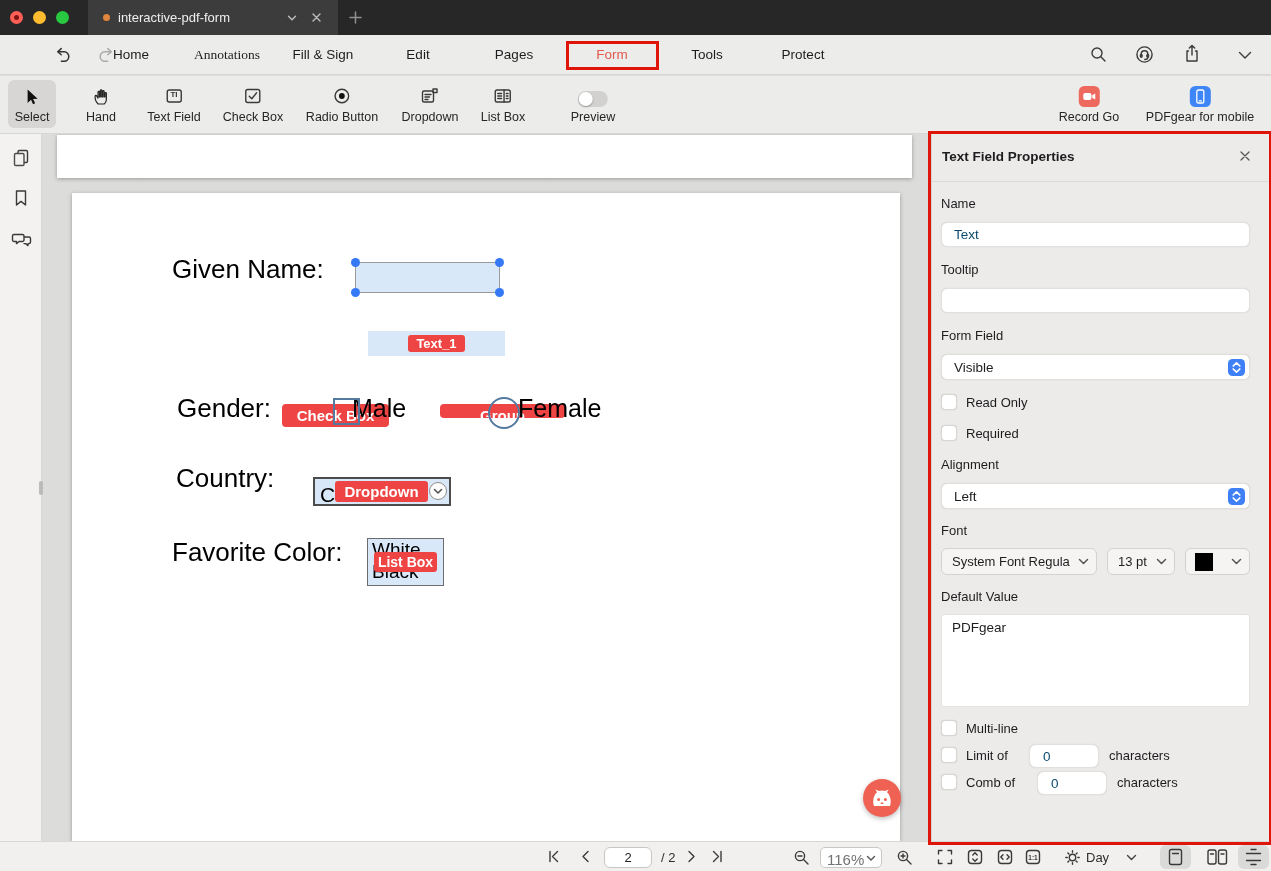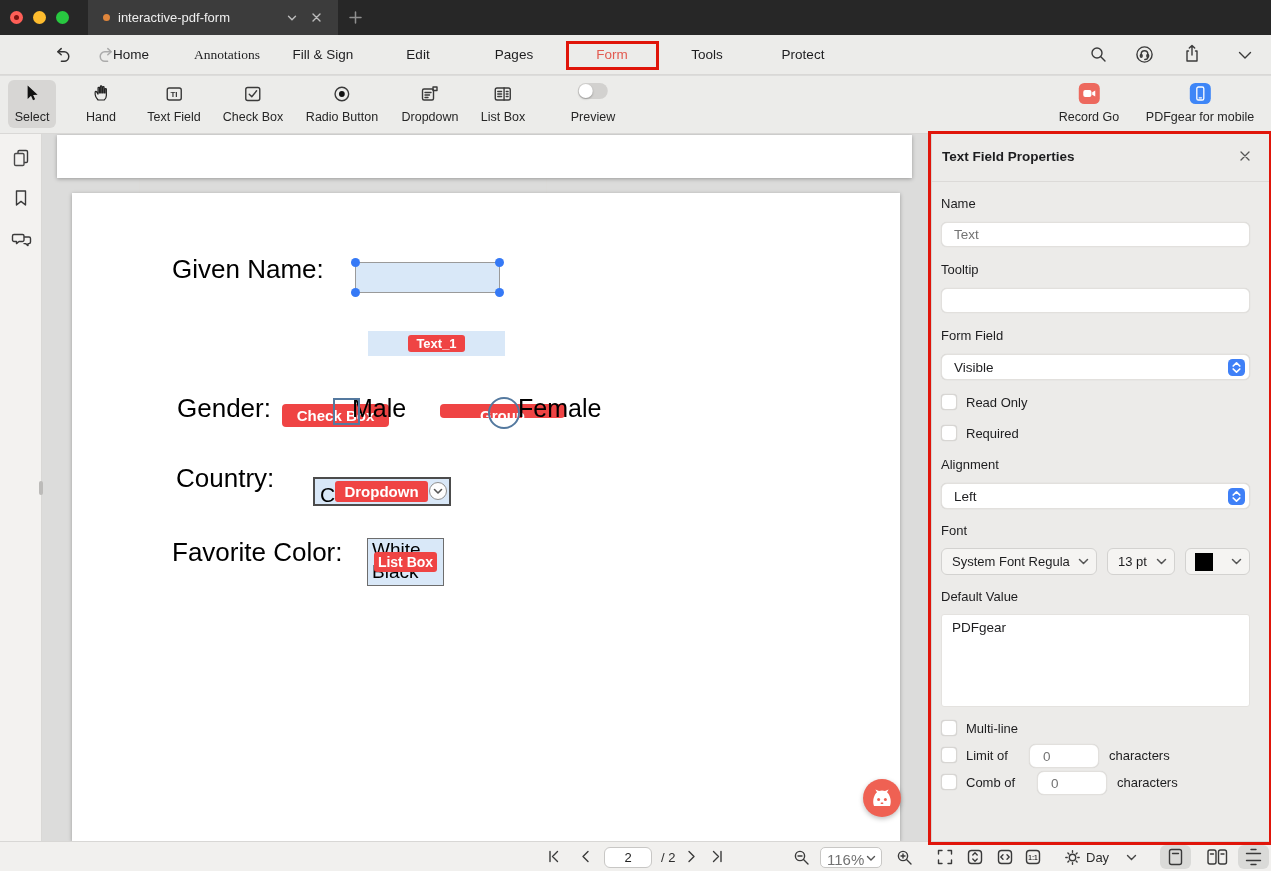--- a/index.html
+++ b/index.html
@@ -12,36 +12,36 @@
   .tabbar{position:absolute;left:0;top:0;width:1271px;height:35px;background:#272727;}
   .tlight{position:absolute;top:11px;width:13px;height:13px;border-radius:50%;}
   .tab{position:absolute;left:88px;top:0;width:250px;height:35px;background:#3c3c3c;color:#efefef;}
   .tab-title{position:absolute;left:30px;top:10px;font-size:13px;}
   
   .menubar{position:absolute;left:0;top:35px;width:1271px;height:40px;background:#ececea;border-bottom:1px solid #d9d8d6;box-sizing:border-box;}
   .mitem{position:absolute;top:0;line-height:39px;font-size:13.5px;color:#1d1d1f;transform:translateX(-50%);white-space:nowrap;}
   
   .toolbar{position:absolute;left:0;top:76px;width:1271px;height:58px;background:#ececea;border-bottom:1px solid #d9d8d6;box-sizing:border-box;}
   .tool{position:absolute;top:7px;transform:translateX(-50%);text-align:center;white-space:nowrap;}
-  .tool .ticon{height:24px;display:flex;align-items:flex-start;justify-content:center;}
+  .tool .ticon{height:24px;display:flex;align-items:flex-end;justify-content:center;}
   .tool .tlabel{font-size:12.5px;color:#262626;margin-top:3px;}
   .vsep{position:absolute;top:84px;width:1px;height:40px;background:#dcdbd9;}
   
   .sidebar{position:absolute;left:0;top:134px;width:42px;height:707px;background:#f3f2f0;border-right:1px solid #d9d8d6;box-sizing:border-box;}
   .sico{position:absolute;left:11px;}
   
   .page{position:absolute;background:#fff;box-shadow:0 1px 4px rgba(0,0,0,.3);}
   .doclabel{position:absolute;font-size:26px;color:#000;white-space:nowrap;}
   .badge{position:absolute;background:#ef4444;color:#fff;font-weight:bold;border-radius:3px;text-align:center;}
   .handle{position:absolute;width:9px;height:9px;border-radius:50%;background:#3579f6;}
   
   .panel{position:absolute;left:931px;top:134px;width:340px;height:707px;background:#ecebe9;border-left:1px solid #d6d5d3;box-sizing:border-box;}
   .plabel{position:absolute;font-size:13px;color:#1d1d1f;}
   .pinput{position:absolute;height:25px;background:#fff;border:1px solid #e2e0dd;border-radius:6px;
-          font-family:"Liberation Sans",sans-serif;font-size:13.5px;color:#737373;padding:0 0 0 12px;box-sizing:border-box;box-shadow:0 0 1px rgba(0,0,0,.15);}
+          font-family:"Liberation Sans",sans-serif;font-size:13.5px;color:#0c4a6e;padding:0 0 0 12px;box-sizing:border-box;box-shadow:0 0 1px rgba(0,0,0,.15);}
   .pselect{position:absolute;height:26px;background:#fff;border:1px solid #e2e0dd;border-radius:6px;box-sizing:border-box;box-shadow:0 0 1px rgba(0,0,0,.2);}
   .pselect .sval{position:absolute;left:12px;top:5px;font-size:13.5px;color:#1d1d1f;}
   .stepper{position:absolute;right:4px;top:4px;width:17px;height:17px;background:#3f80f7;border-radius:4.5px;}
   .pcheck{position:absolute;width:16px;height:16px;background:#fff;border:1px solid #d8d6d3;border-radius:4px;box-sizing:border-box;box-shadow:0 0 1px rgba(0,0,0,.2);}
   .gsel{position:absolute;height:27px;background:#f5f4f2;border:1px solid #d3d2d0;border-radius:6px;box-sizing:border-box;}
   .gsel .sval{position:absolute;left:10px;top:5px;font-size:13px;color:#1d1d1f;white-space:nowrap;}
   .redbox{position:absolute;border:3px solid #e0150a;pointer-events:none;z-index:60;}
   
   .statusbar{position:absolute;left:0;top:841px;width:1271px;height:30px;background:#f1f0ee;border-top:1px solid #d8d7d5;box-sizing:border-box;}
   .sbtn{position:absolute;top:7px;}

